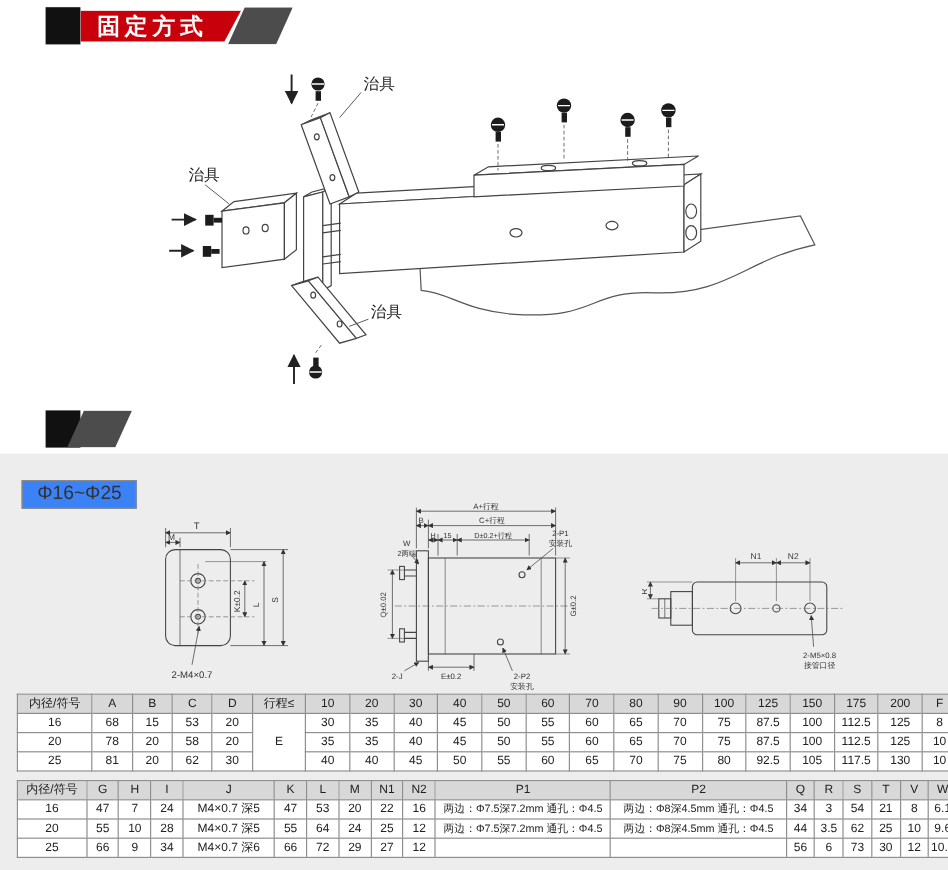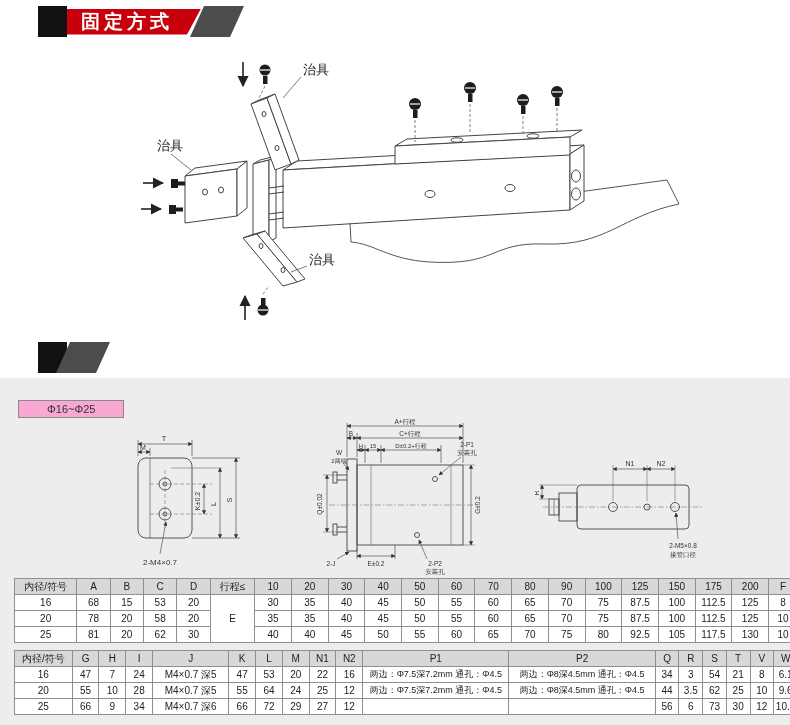--- a/index.html
+++ b/index.html
@@ -8,22 +8,22 @@
   .page{position:relative;width:790px;height:725px;overflow:hidden;background:#fff}
   .lower{position:absolute;left:0;top:378px;width:790px;height:347px;background:#ededee}
   
   .banner{position:absolute;left:38px;display:flex;height:31px;align-items:center}
   .banner .sq{width:29px;height:31px;background:#111}
   .banner .red{background:#c7000b;color:#fff;font-size:19px;font-weight:bold;letter-spacing:4px;
     display:flex;align-items:center;padding:0 28px 0 14px;
     clip-path:polygon(0 0,100% 0,calc(100% - 14px) 100%,0 100%)}
   .banner .gray{width:54px;height:31px;background:#4c4c4c;margin-left:-11px;
     clip-path:polygon(14px 0,100% 0,calc(100% - 14px) 100%,0 100%)}
-  .badge{position:absolute;left:18px;top:400px;background:#f9a8d4;border:1px solid #8a8a8a;
-    font-size:11px;color:#333;padding:2px 28px}
+  .badge{position:absolute;left:18px;top:400px;background:#3b82f6;border:1px solid #8a8a8a;
+    font-size:16px;color:#333;padding:2px 12px}
   svg text{font-family:"Liberation Sans","DejaVu Sans",sans-serif}
   
   table.tbl{position:absolute;left:14px;border-collapse:collapse;table-layout:fixed;width:784px;
     background:#fff;font-size:10px;color:#222}
   table.tbl th,table.tbl td{border:1px solid #8f8f8f;text-align:center;padding:1px 0;height:14px;
     line-height:13px;overflow:hidden;white-space:nowrap}
   table.tbl th{background:#d8d8d8;font-weight:normal}
   .t1{top:578px}
   .t2{top:650px}
   .t2 .pcell{font-size:9px}

